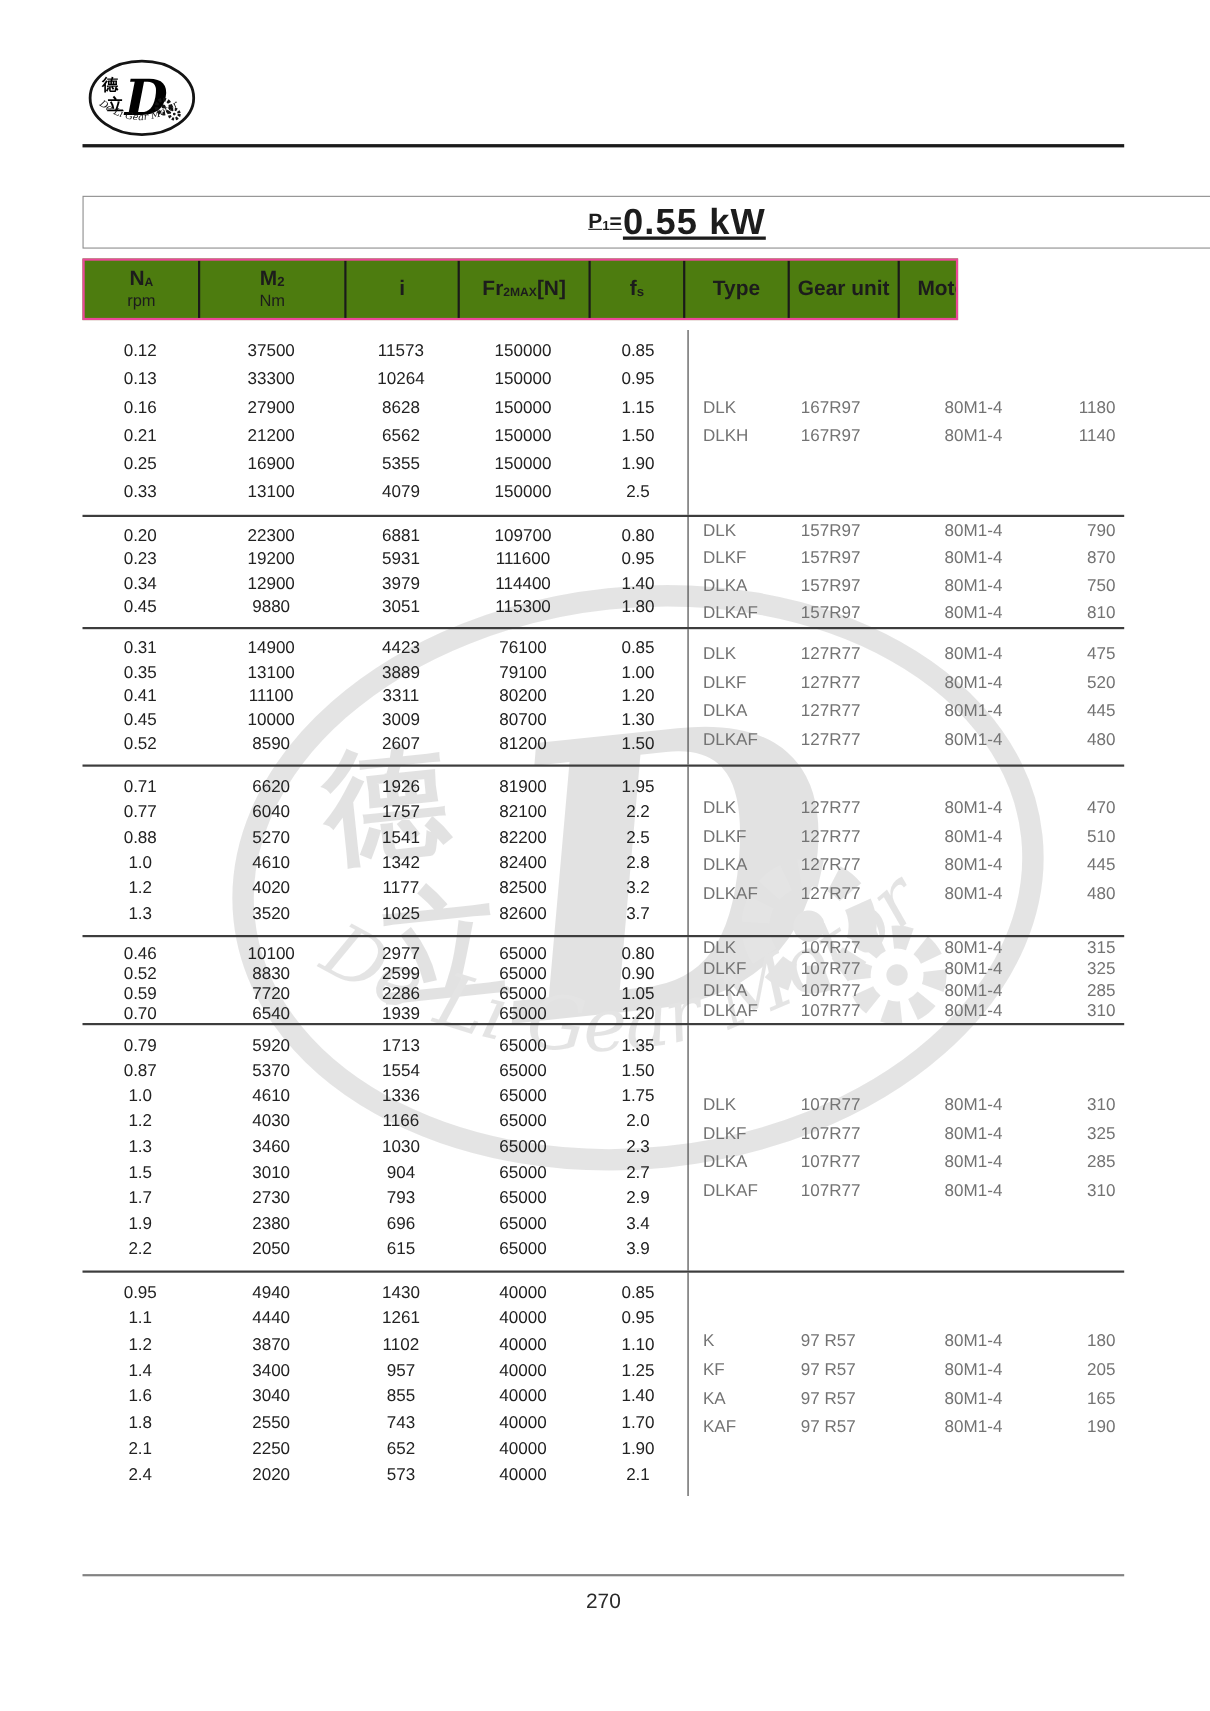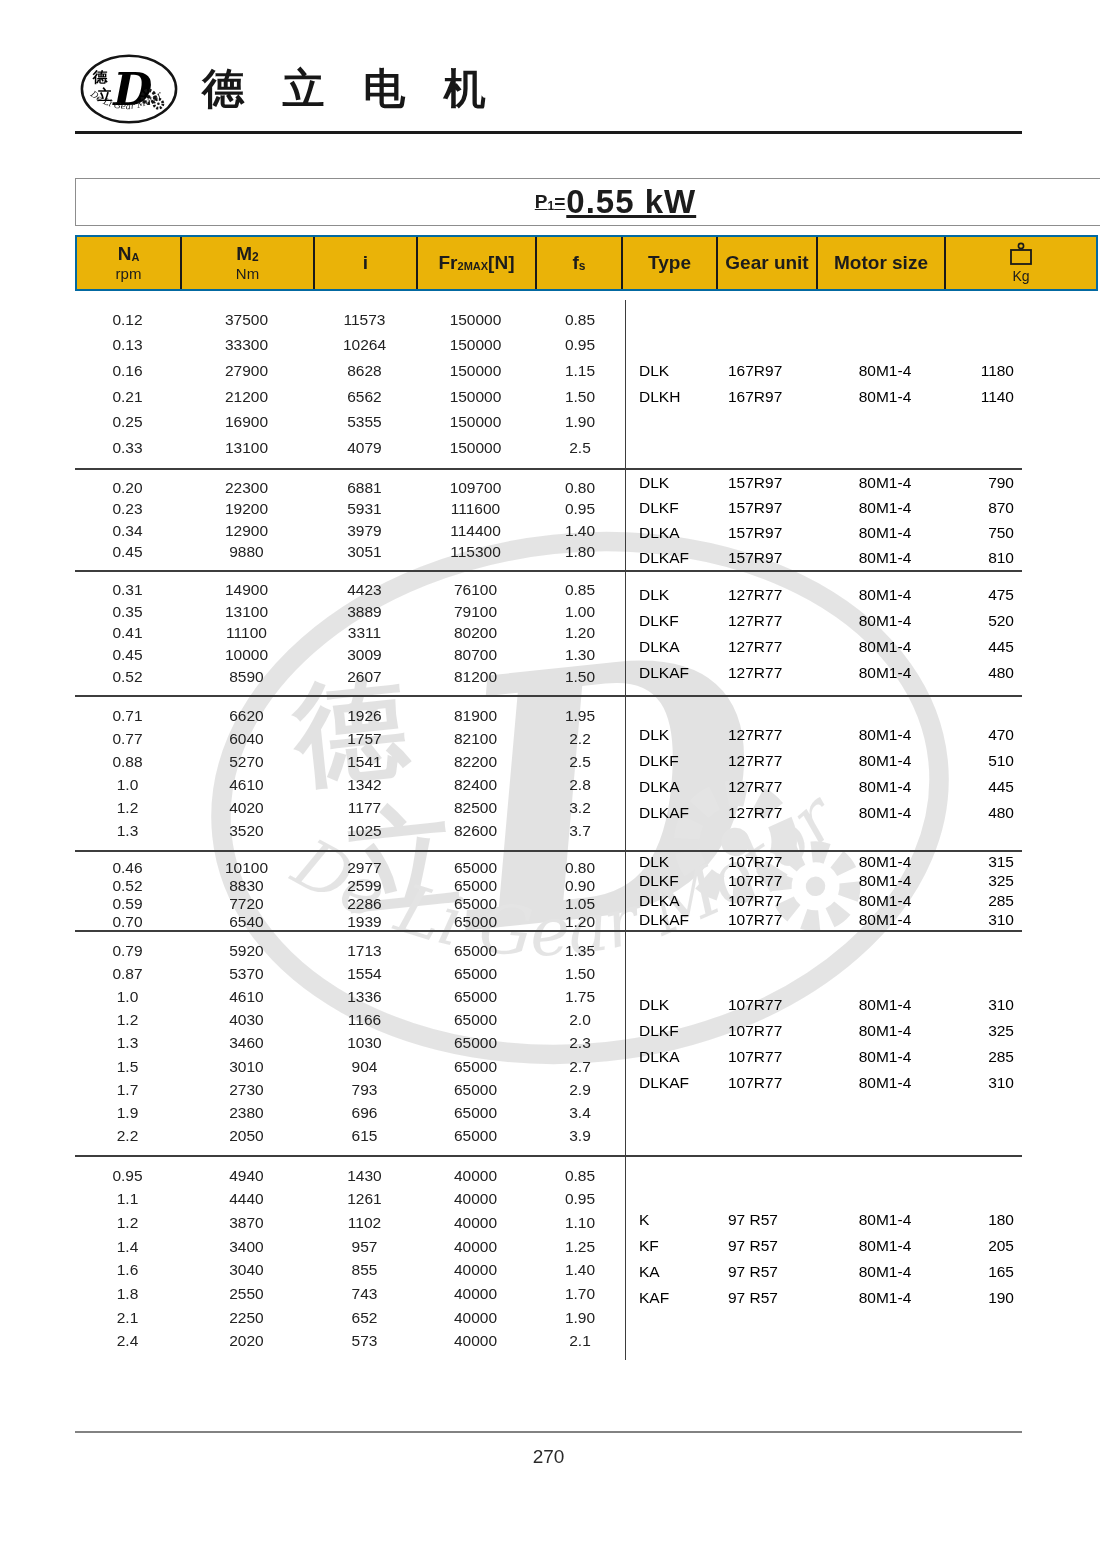--- a/index.html
+++ b/index.html
@@ -17,23 +17,23 @@
   .sec-en { position:absolute; left:503px; top:2px; font-size:21px; font-weight:bold; }
 
   
   .power-box { position:absolute; top:178px; left:75px; width:1081px; height:48px;
                border:1px solid #8d8d8d; display:flex; align-items:center; justify-content:center;text-decoration:underline; }
   .pp { font-size:19px; font-weight:bold; letter-spacing:0; }
   .pp sub { font-size:12px; vertical-align:-2px; }
   .pv { font-size:33px; font-weight:bold; letter-spacing:1px; margin-left:1px; }
 
   
-  .thead { position:absolute; top:235px; left:75px; width:1023px; height:56px;
+  .thead { position:absolute; top:235px; left:75px; width:796px; height:56px;
            display:grid; grid-template-columns:105px 133px 103px 119px 86px 95px 100px 128px 1fr;
-           border:2px solid #0369a1; overflow:hidden; background:#eab308; }
+           border:2px solid #ec4899; overflow:hidden; background:#4d7c0f; }
   .th { border-right:2px solid #1a1a1a; display:flex; flex-direction:column; align-items:center; justify-content:center; line-height:1.1; }
   .th:last-child { border-right:none; }
   .th-main { font-size:19px; font-weight:bold; }
   .th-main sub { font-size:12px; vertical-align:-1px; font-weight:bold; }
   .th-main .subcaps { font-size:11px; }
   .th-unit { font-size:15px; font-weight:normal; margin-top:1px; }
   .kg-icon { display:block; margin-bottom:1px; }
   .kg-label { font-size:14px; font-weight:normal; }
 
   
@@ -41,21 +41,21 @@
   .group { display:flex; border-bottom:2px solid #3d3d3d; }
   .group:last-child { border-bottom:none; }
   .group:nth-child(1){height:170px} .group:nth-child(2){height:102px}
   .group:nth-child(3){height:125px} .group:nth-child(4){height:155px}
   .group:nth-child(5){height:80px} .group:nth-child(6){height:225px}
   .group:nth-child(7){height:203px}
   .gleft { width:550px; display:grid; grid-template-columns:105px 133px 103px 119px 90px;
            grid-auto-rows:1fr; align-items:center; padding:7px 0; }
   .gleft .cell { text-align:center; font-size:15.5px; color:#222; }
   .gright { width:397px; border-left:1.5px solid #3d3d3d; display:flex; flex-direction:column; justify-content:center; }
-  .rrow { display:grid; grid-template-columns:95px 100px 128px 74px; height:26px; align-items:center; font-size:15.5px; color:#000000; }
+  .rrow { display:grid; grid-template-columns:95px 100px 128px 74px; height:26px; align-items:center; font-size:15.5px; color:#737373; }
   .c0 { text-align:left; padding-left:13px; }
   .c1 { text-align:left; padding-left:7px; }
   .c2 { text-align:center; }
   .c3 { text-align:right; padding-right:9px; }
 
   
   .footer-rule { position:absolute; top:1431px; left:75px; width:947px; height:2px; background:#828282; }
   .page-number { position:absolute; top:1446px; left:75px; width:947px; text-align:center; font-size:19px; color:#2a2a2a; }
 
   
@@ -88,21 +88,20 @@
 <div class="page">
 
   <svg class="watermark" viewBox="0 0 104 74">
     <use href="#logoSym"></use>
   </svg>
 
   <div class="logo-row">
     <svg class="logo-svg" viewBox="0 0 104 74">
       <use href="#logoSym"></use>
     </svg>
-    <div class="brand-title">德 立 电 机</div>
   </div>
   <div class="header-rule"></div>
 
 
   <div class="power-box">
     <span class="pp"><span>P</span><sub>1</sub><span>=</span></span>
       <span class="pv">0.55 kW</span>
   </div>
 
   <div class="thead">

